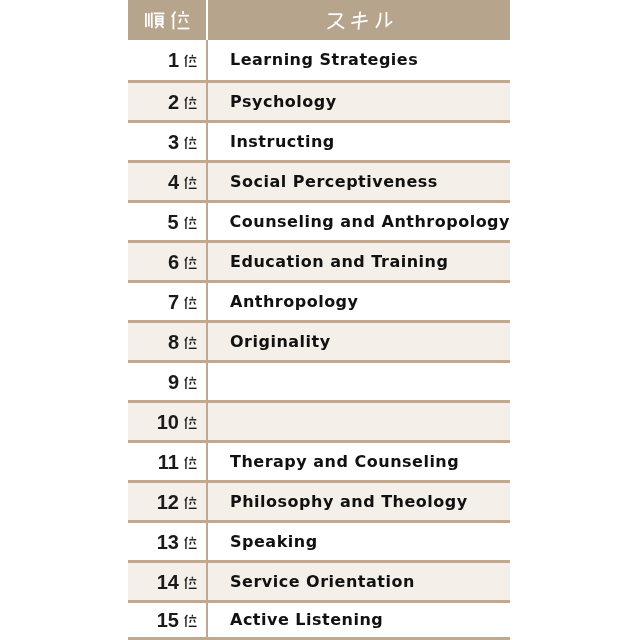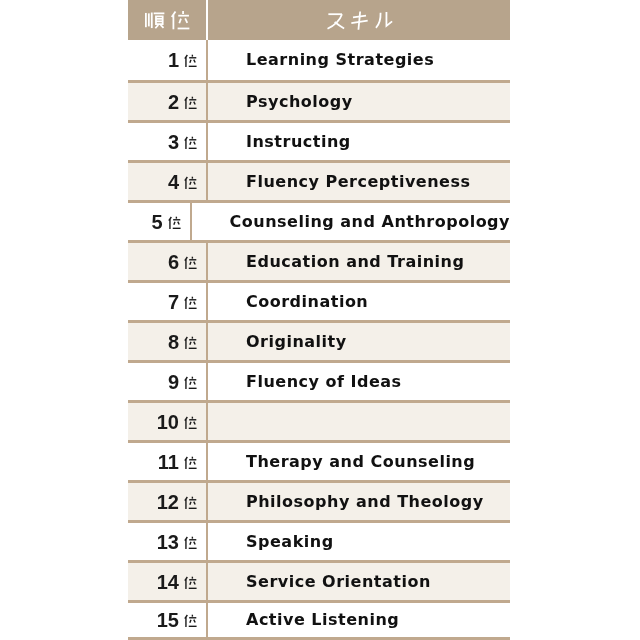--- a/index.html
+++ b/index.html
@@ -53,21 +53,21 @@
     padding-right: 9px;
     border-right: 2px solid #c0a98e;
   }
   .num {
     font-family: "Liberation Sans", sans-serif;
     font-size: 20px;
     font-weight: bold;
     color: #1a1a1a;
     line-height: 1;
   }
-  .cell.skill { flex: 1; padding-left: 38px; }
+  .cell.skill { flex: 1; padding-left: 22px; }
   .skill-text {
     font-family: "DejaVu Sans", "Liberation Sans", sans-serif;
     font-size: 16px;
     font-weight: bold;
     letter-spacing: 0.5px;
     color: #111111;
     white-space: nowrap;
     line-height: 1;
   }
   .defs-holder { position: absolute; width: 0; height: 0; overflow: hidden; }
@@ -176,21 +176,21 @@
   </div>
 
   <div class="row alt">
     <div class="cell rank">
       <span class="num">4</span>
       <svg class="glyph g-suffix" viewBox="0 0 100 100" aria-label="位">
           <use href="#g-i"></use>
         </svg>
     </div>
     <div class="cell skill">
-      <span class="skill-text">Fluency Perceptiveness</span>
+      <span class="skill-text">Social Perceptiveness</span>
     </div>
   </div>
 
   <div class="row">
     <div class="cell rank">
       <span class="num">5</span>
       <svg class="glyph g-suffix" viewBox="0 0 100 100" aria-label="位">
           <use href="#g-i"></use>
         </svg>
     </div>
@@ -212,21 +212,21 @@
   </div>
 
   <div class="row">
     <div class="cell rank">
       <span class="num">7</span>
       <svg class="glyph g-suffix" viewBox="0 0 100 100" aria-label="位">
           <use href="#g-i"></use>
         </svg>
     </div>
     <div class="cell skill">
-      <span class="skill-text">Coordination</span>
+      <span class="skill-text">Anthropology</span>
     </div>
   </div>
 
   <div class="row alt">
     <div class="cell rank">
       <span class="num">8</span>
       <svg class="glyph g-suffix" viewBox="0 0 100 100" aria-label="位">
           <use href="#g-i"></use>
         </svg>
     </div>
@@ -235,23 +235,20 @@
     </div>
   </div>
 
   <div class="row">
     <div class="cell rank">
       <span class="num">9</span>
       <svg class="glyph g-suffix" viewBox="0 0 100 100" aria-label="位">
           <use href="#g-i"></use>
         </svg>
     </div>
-    <div class="cell skill">
-      <span class="skill-text">Fluency of Ideas</span>
-    </div>
   </div>
 
   <div class="row alt">
     <div class="cell rank">
       <span class="num">10</span>
       <svg class="glyph g-suffix" viewBox="0 0 100 100" aria-label="位">
           <use href="#g-i"></use>
         </svg>
     </div>
   </div>

